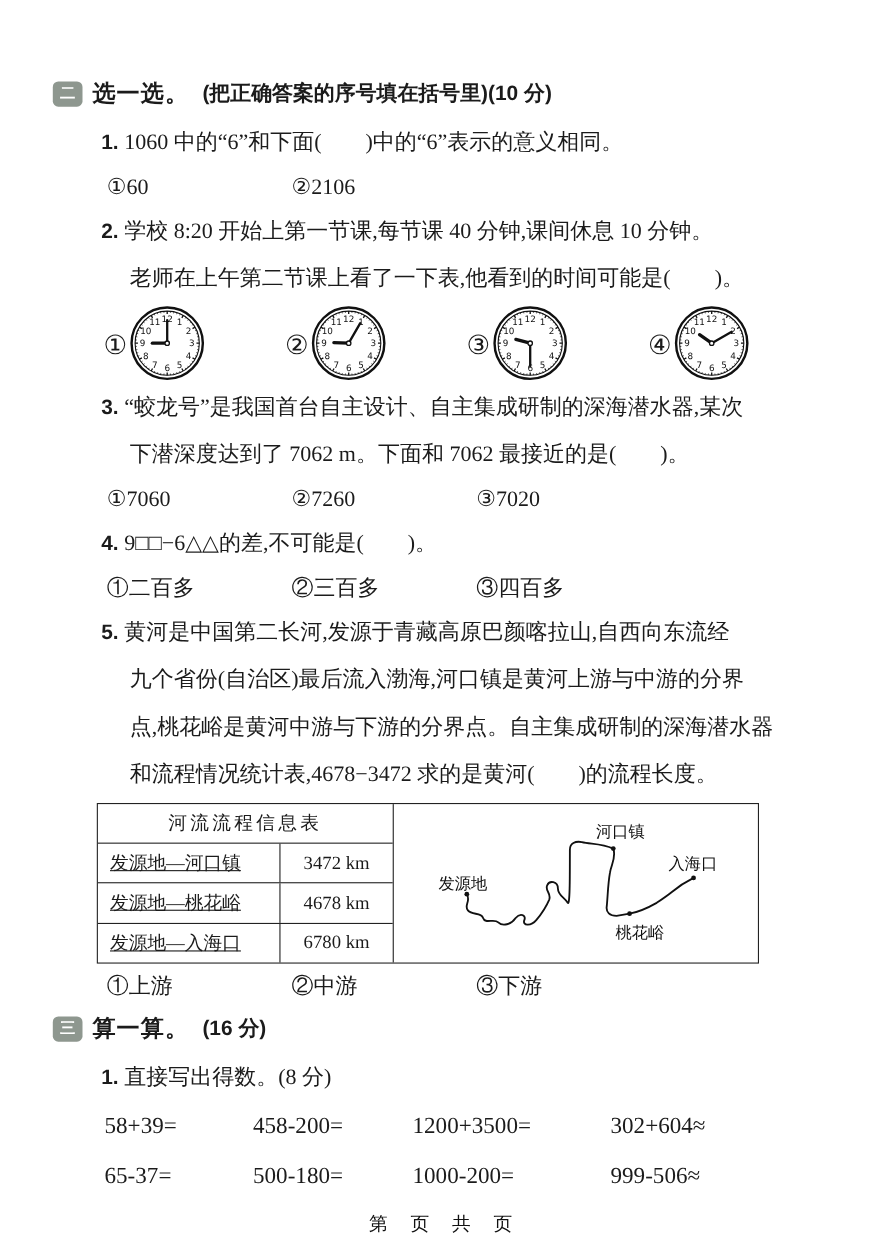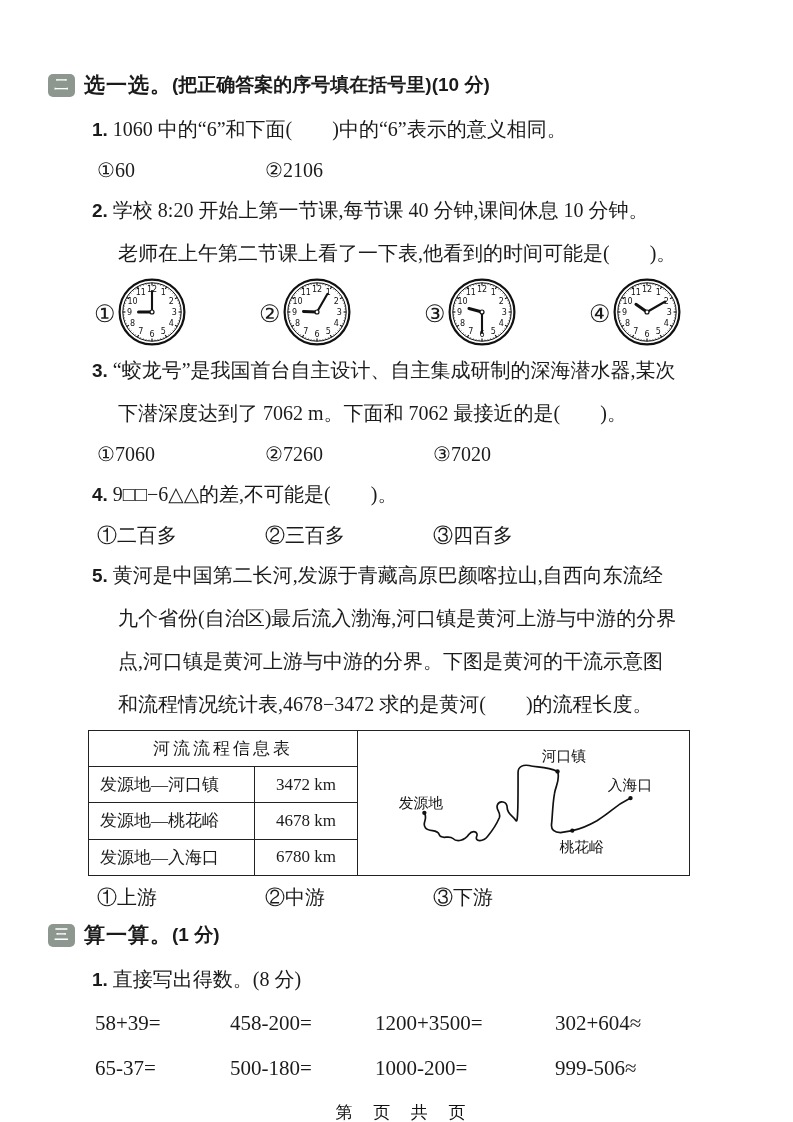--- a/index.html
+++ b/index.html
@@ -10,21 +10,21 @@
   }
   .page{box-sizing:border-box;width:793px;height:1122px;padding:70px 40px 0 48px;position:relative;}
 
   
   .sec-h{display:flex;align-items:center;height:30px;margin-bottom:8px;
     font-family:"Liberation Sans","DejaVu Sans",sans-serif;font-weight:700;}
   .sec-icon{flex:0 0 auto;display:inline-flex;align-items:center;justify-content:center;
     width:27px;height:23px;border-radius:5px;background:#8e978f;color:#ffffff;
     font-size:14px;font-weight:700;margin-right:9px;}
   .sec-title{font-size:21px;letter-spacing:1px;}
-  .sec-sub{font-size:19px;margin-left:0;}
+  .sec-sub{font-size:19px;margin-left:12px;}
 
   
   .qline{line-height:43px;font-size:20px;}
   .qfirst{padding-left:44px;}
   .qcont{padding-left:70px;}
   .qnum{font-family:"Liberation Sans","DejaVu Sans",sans-serif;font-weight:700;font-size:19px;margin-right:5px;}
 
   
   .opt-row{display:flex;padding-left:49px;line-height:38px;font-size:20px;font-family:Liberation Serif, serif;}
   .opt{width:168px;flex:0 0 auto;}
@@ -34,21 +34,21 @@
   .clock-group{display:flex;align-items:center;width:165px;flex:0 0 auto;}
   .clock-label{font-size:24px;margin-right:1px;}
 
   
   .figure{display:flex;width:602px;height:146px;margin:4px 0 2px 40px;
     border:1.6px solid #222;box-sizing:border-box;background:#fff;}
   .info-table{width:268px;flex:0 0 auto;border-right:1.6px solid #222;display:flex;flex-direction:column;font-size:17px;}
   .t-title{height:35px;flex:0 0 auto;border-bottom:1.4px solid #222;display:flex;align-items:center;justify-content:center;letter-spacing:3px;text-align:right;}
   .t-row{flex:1;display:flex;border-bottom:1.4px solid #222;}
   .t-row:last-child{border-bottom:none;}
-  .t-c1{width:166px;flex:0 0 auto;border-right:1.4px solid #222;display:flex;align-items:center;padding-left:11px;box-sizing:border-box;}
+  .t-c1{width:166px;flex:0 0 auto;border-right:1.4px solid #222;display:flex;align-items:center;padding-left:11px;box-sizing:border-box;text-decoration:underline;}
   .t-c2{flex:1;display:flex;align-items:center;justify-content:center;font-family:"Liberation Serif","DejaVu Serif",serif;}
   .map{flex:1;position:relative;}
   .map svg{display:block;width:100%;height:100%;}
   .map text{font-size:15px;font-family:"Liberation Serif","DejaVu Serif",serif;fill:#111;}
 
   
   .calc-row{display:flex;padding-left:47px;line-height:45px;font-size:21px;}
   .calc-row .c1{width:135px;flex:0 0 auto;}
   .calc-row .c2{width:145px;flex:0 0 auto;}
   .calc-row .c3{width:180px;flex:0 0 auto;}
@@ -428,21 +428,21 @@
   <div class="opt-row">
     <span class="opt">①二百多</span>
     <span class="opt">②三百多</span>
     <span class="opt">③四百多</span>
   </div>
 
   <div class="qline qfirst">
     <span class="qnum">5.</span><span>黄河是中国第二长河,发源于青藏高原巴颜喀拉山,自西向东流经</span>
   </div>
   <div class="qline qcont">九个省份(自治区)最后流入渤海,河口镇是黄河上游与中游的分界</div>
-  <div class="qline qcont">点,河口镇是黄河上游与中游的分界。下图是黄河的干流示意图</div>
+  <div class="qline qcont">点,桃花峪是黄河中游与下游的分界点。自主集成研制的深海潜水器</div>
   <div class="qline qcont">和流程情况统计表,4678−3472 求的是黄河(　　)的流程长度。</div>
 
   <div class="figure">
     <div class="info-table">
       <div class="t-title">河流流程信息表</div>
       <div class="t-row">
         <div class="t-c1">发源地—河口镇</div>
         <div class="t-c2">3472 km</div>
       </div>
       <div class="t-row">
@@ -477,21 +477,21 @@
 
   <div class="opt-row">
     <span class="opt">①上游</span>
     <span class="opt">②中游</span>
     <span class="opt">③下游</span>
   </div>
 
   <div class="sec-h" style="margin-top:4px;">
     <span class="sec-icon">三</span>
     <span class="sec-title">算一算。</span>
-    <span class="sec-sub">(1 分)</span>
+    <span class="sec-sub">(16 分)</span>
   </div>
 
   <div class="qline qfirst">
     <span class="qnum">1.</span><span>直接写出得数。(8 分)</span>
   </div>
 
   <div class="calc-row">
     <span class="c1">58+39=</span>
     <span class="c2">458-200=</span>
     <span class="c3">1200+3500=</span>

